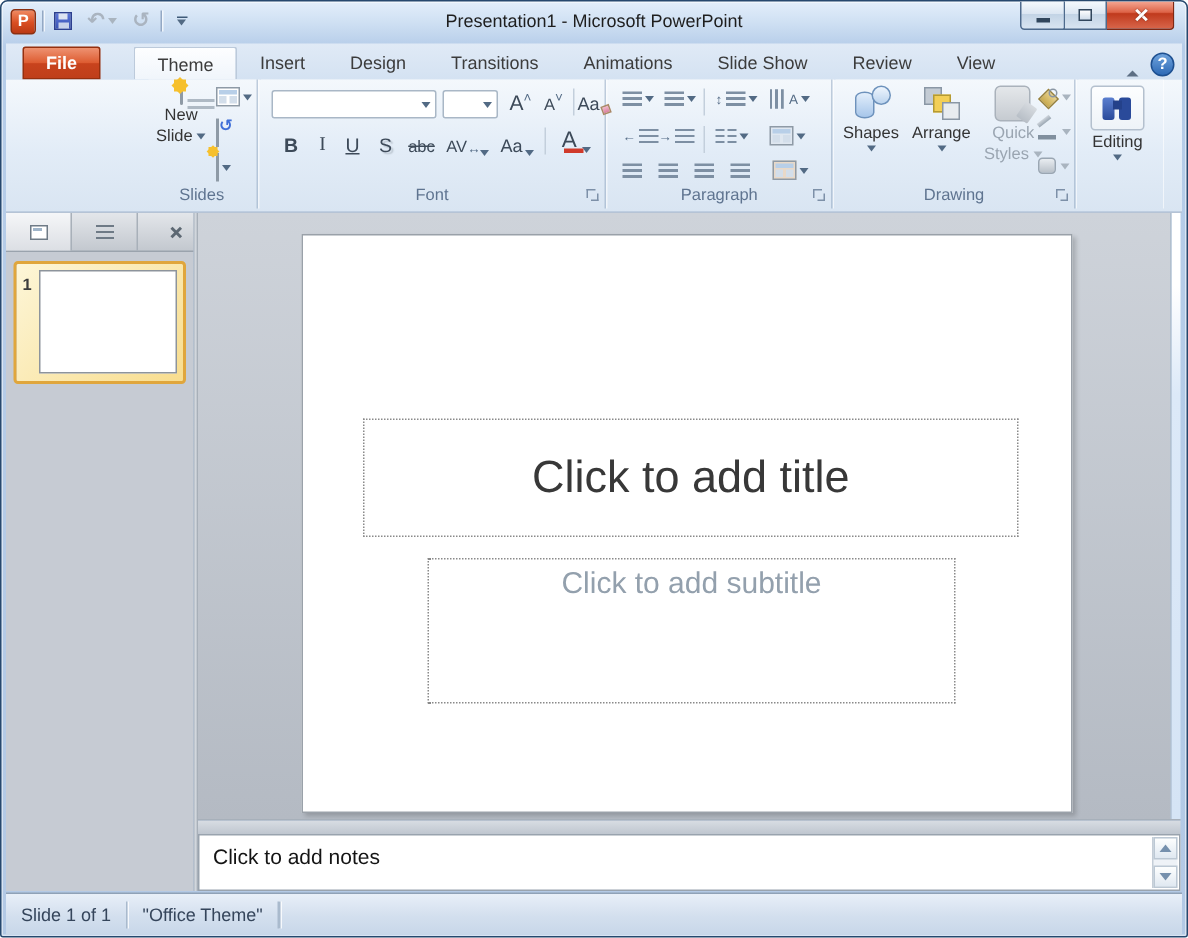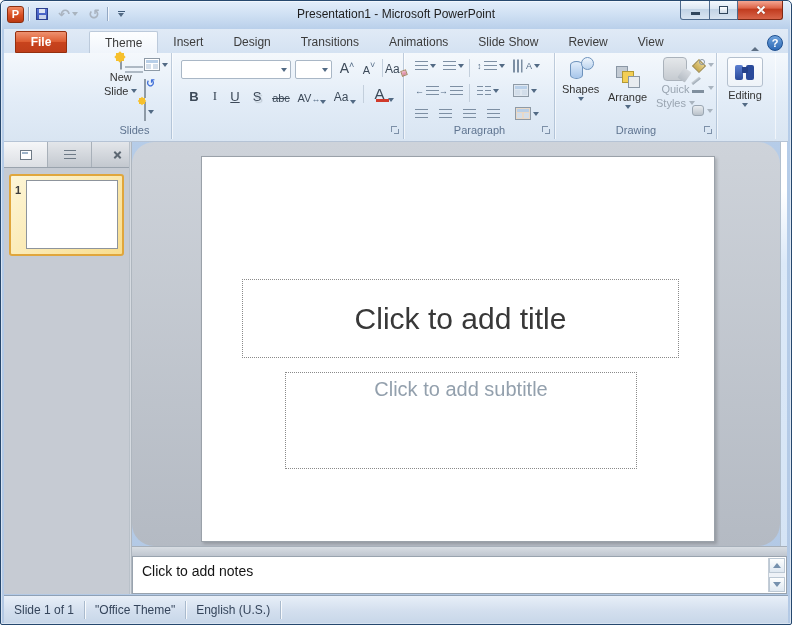--- a/index.html
+++ b/index.html
@@ -125,21 +125,21 @@
   .ico-outlinetab { width:12px; height:10px; background:repeating-linear-gradient(to bottom,#6e7a86 0,#6e7a86 1.5px,transparent 1.5px,transparent 4px); }
   .pclose { margin-left:auto; width:24px; display:flex; align-items:center; justify-content:center; }
   .ico-x { position:relative; width:9px; height:9px; }
   .ico-x::before,.ico-x::after { content:""; position:absolute; left:0; top:3.5px; width:9px; height:2px; background:#5d6873; }
   .ico-x::before { transform:rotate(45deg); } .ico-x::after { transform:rotate(-45deg); }
   .thumb-sel { position:absolute; left:5px; top:32px; width:115px; height:82px; border:2px solid #e0a63c; border-radius:3px; background:linear-gradient(135deg,#fdf6d8,#f8dd8e); }
   .thumb-num { position:absolute; left:4px; top:8px; font-size:11px; font-weight:bold; color:#3c3c3c; }
   .thumb-img { position:absolute; right:4px; top:4px; width:92px; height:69px; background:#fff; border:1px solid #8d949c; }
 
   .vsplit { position:absolute; left:128px; top:141px; width:3px; height:452px; background:linear-gradient(90deg,#aab3bd,#d6dbe1,#9aa3ad); }
-  .editor { position:absolute; left:131px; top:141px; width:648px; height:404px; background:linear-gradient(#ced3da,#b4bac3);border-radius:22px; }
+  .editor { position:absolute; left:131px; top:141px; width:648px; height:404px; background:linear-gradient(#ced3da,#b4bac3); }
   .edscroll { position:absolute; left:779px; top:141px; width:7px; height:404px; background:linear-gradient(#ffffff,#dcEAF8 30%,#d7e6f6); background:linear-gradient(#ffffff 12%,#dce9f8 30%,#d5e4f5); border-left:1px solid #b2bfcd; }
 
   .slide { position:absolute; left:69px; top:14px; width:514px; height:386px; background:#fff; border:1px solid #9aa1a9; box-shadow:2px 2px 3px rgba(0,0,0,.18); }
   .ph { position:absolute; border:1px dotted #8a8a8a; }
   .ph-title { left:40px; top:122px; width:437px; height:79px; display:flex; align-items:center; justify-content:center; font-size:30px; color:#383838; font-family:"Liberation Sans",sans-serif; }
   .ph-sub { left:83px; top:215px; width:352px; height:97px; display:flex; justify-content:center; padding-top:5px; font-size:20px; color:#93a0ad; }
 
   .hsplit { position:absolute; left:131px; top:545px; width:655px; height:10px; background:linear-gradient(#d8dde3,#bfc6cf); border-top:1px solid #a7b0ba; }
   .notes { position:absolute; left:131px; top:555px; width:655px; height:38px; background:#fff; border:1px solid #99a3ae; }
   .notes-text { position:absolute; left:9px; top:6px; font-size:14px; color:#141414; }
@@ -326,20 +326,21 @@
       <div class="fbtn" style="left:158px;top:33px;width:28px;font-size:12px;gap:2px;">
           <span>Aa</span>
           <i class="cd"></i>
         </div>
       <i class="fsep" style="left:190px;top:32px;"></i>
       <div class="fbtn" style="left:196px;top:31px;width:30px;font-size:15px;gap:3px;">
           <span style="position:relative;"><span>A</span><i class="red-underline"></i></span>
           <i class="cd"></i>
         </div>
 
+      <div class="glabel">Font</div>
       <i class="launcher"></i>
     </div>
 
     <div class="rgroup" style="left:401px;width:150px;">
       <div class="pbtn" style="left:10px;top:8px;">
           <i class="plines"></i>
           <i class="cd"></i>
         </div>
       <div class="pbtn" style="left:38px;top:8px;">
           <i class="plines"></i>
@@ -399,21 +400,21 @@
 
     <div class="rgroup" style="left:552px;width:161px;">
       <div class="bigbtn" style="left:6px;top:4px;">
         <i class="ico-shapes">
             <i class="cyl"></i>
             <i class="cir"></i>
           </i>
         <span class="lbl">Shapes</span>
         <i class="cd"></i>
       </div>
-      <div class="bigbtn" style="left:52px;top:12px;align-items:center;">
+      <div class="bigbtn" style="left:52px;top:4px;align-items:center;">
         <i class="ico-arrange">
             <i class="s1"></i>
             <i class="s2"></i>
             <i class="s3"></i>
           </i>
         <span class="lbl">Arrange</span>
         <i class="cd"></i>
       </div>
       <div class="bigbtn dim" style="left:100px;top:4px;">
         <i class="ico-quick"></i>
@@ -492,17 +493,16 @@
           <i class="tri-down"></i>
         </div>
     </div>
   </div>
 
   <div class="statusbar">
     <div class="sseg">Slide 1 of 1</div>
     <i class="ssep"></i>
     <div class="sseg">"Office Theme"</div>
     <i class="ssep"></i>
-    <div class="sseg">English (U.S.)</div>
     <i class="ssep"></i>
   </div>
 
 </div>
 
 </body></html>

